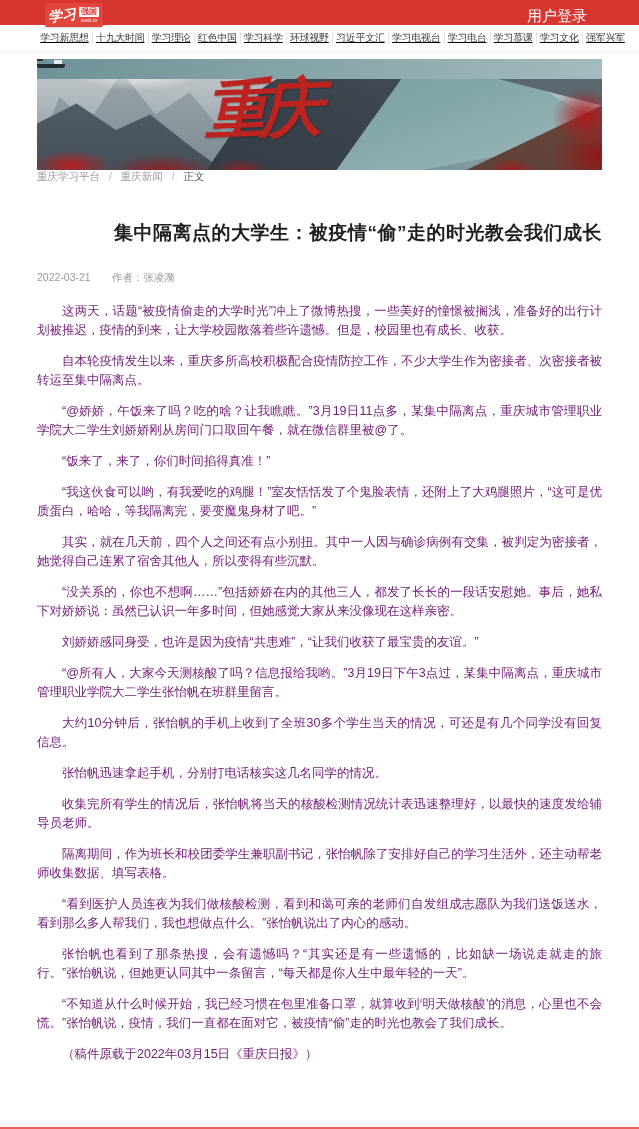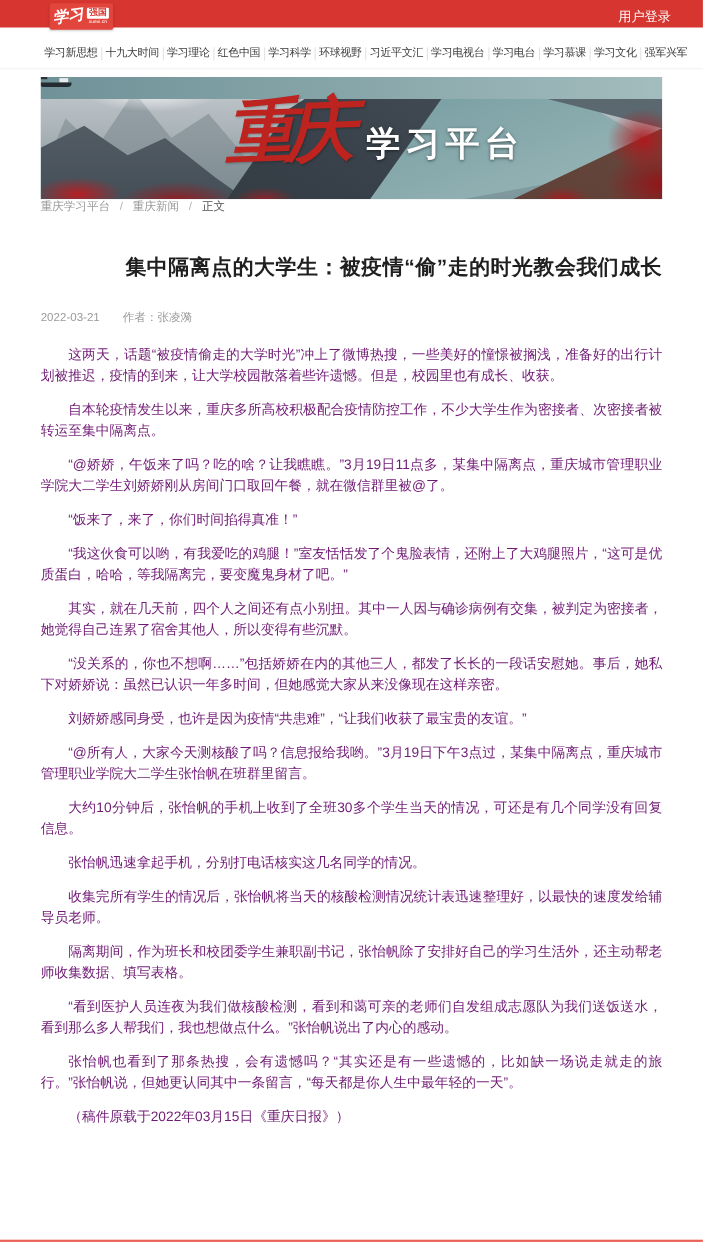--- a/index.html
+++ b/index.html
@@ -11,25 +11,25 @@
   .topbar { position:relative; height:25px; background:#d6362f; }
   .logo { position:absolute; left:45px; top:3px; width:58px; height:24px; background:#e2453c;
           border-radius:2px; display:flex; align-items:center; justify-content:center; gap:2px;
           box-shadow:0 1px 2px rgba(0,0,0,.18); cursor:pointer; }
   .logo-script { color:#fff; font-family:"DejaVu Serif",serif; font-style:italic; font-weight:bold;
                  font-size:14px; line-height:14px; transform:rotate(-8deg); }
   .logo-right { display:flex; flex-direction:column; align-items:center;text-align:right; }
   .logo-box { background:#fff; color:#d6362f; font-weight:bold; font-size:8px; line-height:10px;
               padding:0 2px; border-radius:1px; }
   .logo-domain { color:#ffffff; font-size:6px; line-height:6px; transform:scale(.75); white-space:nowrap; }
-  .login { position:absolute; right:29px; top:7px; color:#fff; font-size:12px; text-decoration:none; cursor:pointer; }
+  .login { position:absolute; right:52px; top:7px; color:#fff; font-size:15px; text-decoration:none; cursor:pointer; }
 
   
   .mainnav { border-bottom:1px solid #f2f2f2; }
-  .mainnav ul { list-style:none; margin:0; padding:18px 11px 7px 37px; display:flex; }
+  .mainnav ul { list-style:none; margin:0; padding:7px 11px 7px 37px; display:flex;text-decoration:underline; }
   .mainnav li { flex:1 1 auto; text-align:center; font-size:10px; letter-spacing:-0.3px; color:#3a3a3a;
                 border-left:1px solid #e3e3e3; white-space:nowrap; cursor:pointer; line-height:12px; }
   .mainnav li:first-child { border-left:none; }
 
   
   .content { padding:0 37px; }
 
   
   .banner { position:relative; width:565px; height:111px; margin-top:7px; overflow:hidden;
             background:linear-gradient(180deg,#c6ccd0 0%,#aab3b8 45%,#8da1a5 72%,#7c979c 100%); }
@@ -131,21 +131,20 @@
       <div class="river-bottom"></div>
       <div class="hill-right"></div>
       <div class="flowers"></div>
       <div class="boat-small"></div>
       <div class="ship">
         <span class="cabin"></span>
           <span class="hull"></span>
       </div>
       <div class="banner-title">
         <span class="banner-cq">重庆</span>
-        <span class="banner-pt">学习平台</span>
       </div>
     </div>
 
     <div class="breadcrumb">
       <a>重庆学习平台</a>
       <span class="sep">/</span>
       <a>重庆新闻</a>
       <span class="sep">/</span>
       <span class="current">正文</span>
     </div>
@@ -165,20 +164,21 @@
           <p>其实，就在几天前，四个人之间还有点小别扭。其中一人因与确诊病例有交集，被判定为密接者，她觉得自己连累了宿舍其他人，所以变得有些沉默。</p>
           <p>“没关系的，你也不想啊……”包括娇娇在内的其他三人，都发了长长的一段话安慰她。事后，她私下对娇娇说：虽然已认识一年多时间，但她感觉大家从来没像现在这样亲密。</p>
           <p>刘娇娇感同身受，也许是因为疫情“共患难”，“让我们收获了最宝贵的友谊。”</p>
           <p>“@所有人，大家今天测核酸了吗？信息报给我哟。”3月19日下午3点过，某集中隔离点，重庆城市管理职业学院大二学生张怡帆在班群里留言。</p>
           <p>大约10分钟后，张怡帆的手机上收到了全班30多个学生当天的情况，可还是有几个同学没有回复信息。</p>
           <p>张怡帆迅速拿起手机，分别打电话核实这几名同学的情况。</p>
           <p>收集完所有学生的情况后，张怡帆将当天的核酸检测情况统计表迅速整理好，以最快的速度发给辅导员老师。</p>
           <p>隔离期间，作为班长和校团委学生兼职副书记，张怡帆除了安排好自己的学习生活外，还主动帮老师收集数据、填写表格。</p>
           <p>“看到医护人员连夜为我们做核酸检测，看到和蔼可亲的老师们自发组成志愿队为我们送饭送水，看到那么多人帮我们，我也想做点什么。”张怡帆说出了内心的感动。</p>
           <p>张怡帆也看到了那条热搜，会有遗憾吗？“其实还是有一些遗憾的，比如缺一场说走就走的旅行。”张怡帆说，但她更认同其中一条留言，“每天都是你人生中最年轻的一天”。</p>
+          <p>“不知道从什么时候开始，我已经习惯在包里准备口罩，就算收到‘明天做核酸’的消息，心里也不会慌。”张怡帆说，疫情，我们一直都在面对它，被疫情“偷”走的时光也教会了我们成长。</p>
           <p>（稿件原载于2022年03月15日《重庆日报》）</p>
         </div>
     </main>
 
   </div>
 
   <div class="footer-line"></div>
 </div>
 
 </body></html>

